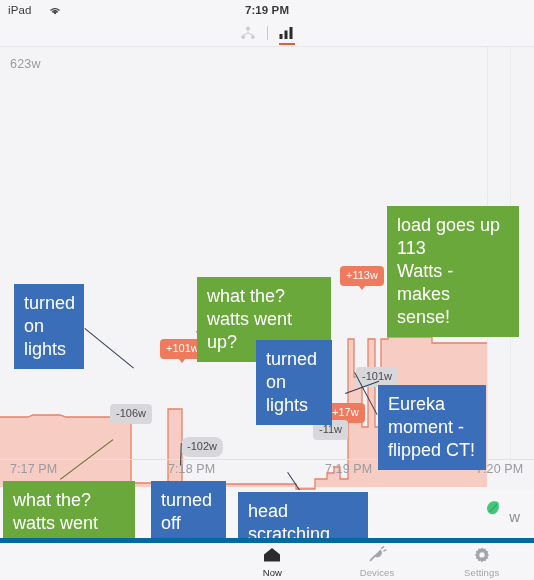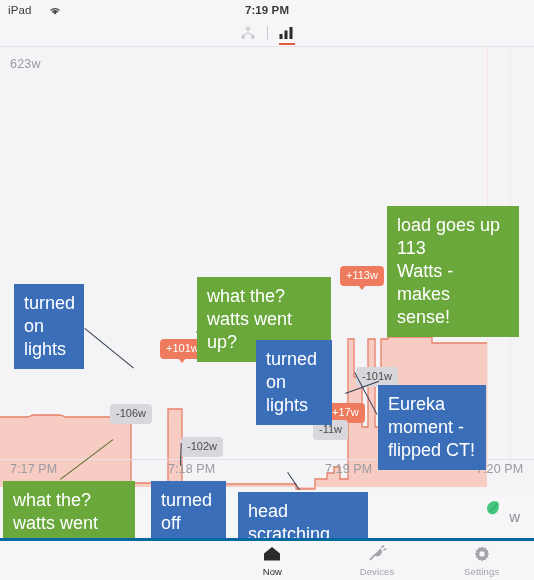--- a/index.html
+++ b/index.html
@@ -80,21 +80,21 @@
 
   
   .readout {
     position: absolute; right: 14px; top: 498px;
     display: flex; align-items: center; gap: 6px;
   }
   .readout .num { font-size: 31px; font-weight: bold; color: #1b1b1d; letter-spacing: -.5px; line-height: 1; }
   .readout .unit { font-size: 15px; color: #8e8e93; line-height: 1; position: relative; top: 6px; }
   .tabbar {
     position: absolute; left: 0; top: 538px; width: 534px; height: 42px;
-    background: #f6f6f8; border-top: 3px solid #0369a1;
+    background: #f6f6f8; border-top: 5px solid #0369a1;
     display: flex;
   }
   .tabbar .spacer { width: 220px; }
   .tab {
     flex: 1; display: flex; flex-direction: column; align-items: center; justify-content: center;
     gap: 3px; color: #a4a4a9;
   }
   .tab .tlabel { font-size: 9.5px; letter-spacing: .1px; }
   .tab.active { color: #2b2b2d; }
   .ticon { width: 20px; height: 18px; display: block; }
@@ -165,21 +165,21 @@
 
     <div class="xaxis">
       <span class="xtick" style="left:10px;">7:17 PM</span>
       <span class="xtick" style="left:168px;">7:18 PM</span>
       <span class="xtick" style="left:325px;">7:19 PM</span>
       <span class="xtick" style="left:476px;">7:20 PM</span>
     </div>
 
     <span class="badge neg" style="left:110px; top:357px;">-106w</span>
     <span class="badge pos" style="left:160px; top:292px;">+101w</span>
-    <span class="badge neg" style="left:181px; top:390px;">-102w</span>
+    <span class="badge neg" style="left:181px; top:390px;border-radius:8px;">-102w</span>
     <span class="badge pos" style="left:340px; top:219px;">+113w</span>
     <span class="badge neg" style="left:416px; top:260px;">-10w</span>
     <span class="badge neg" style="left:356px; top:320px;">-101w</span>
     <span class="badge pos" style="left:326px; top:356px;">+17w</span>
     <span class="badge neg" style="left:313px; top:373px;">-11w</span>
 
     <div class="leader dark" style="left:85px;  top:281px; width:63px;  transform:rotate(39deg);"></div>
     <div class="leader olive" style="left:196px; top:285px; width:28px;  transform:rotate(-52deg);"></div>
     <div class="leader dark" style="left:345px; top:346px; width:36px;  transform:rotate(-20deg);"></div>
     <div class="leader olive" style="left:390px; top:237px; width:26px;  transform:rotate(24deg);"></div>

